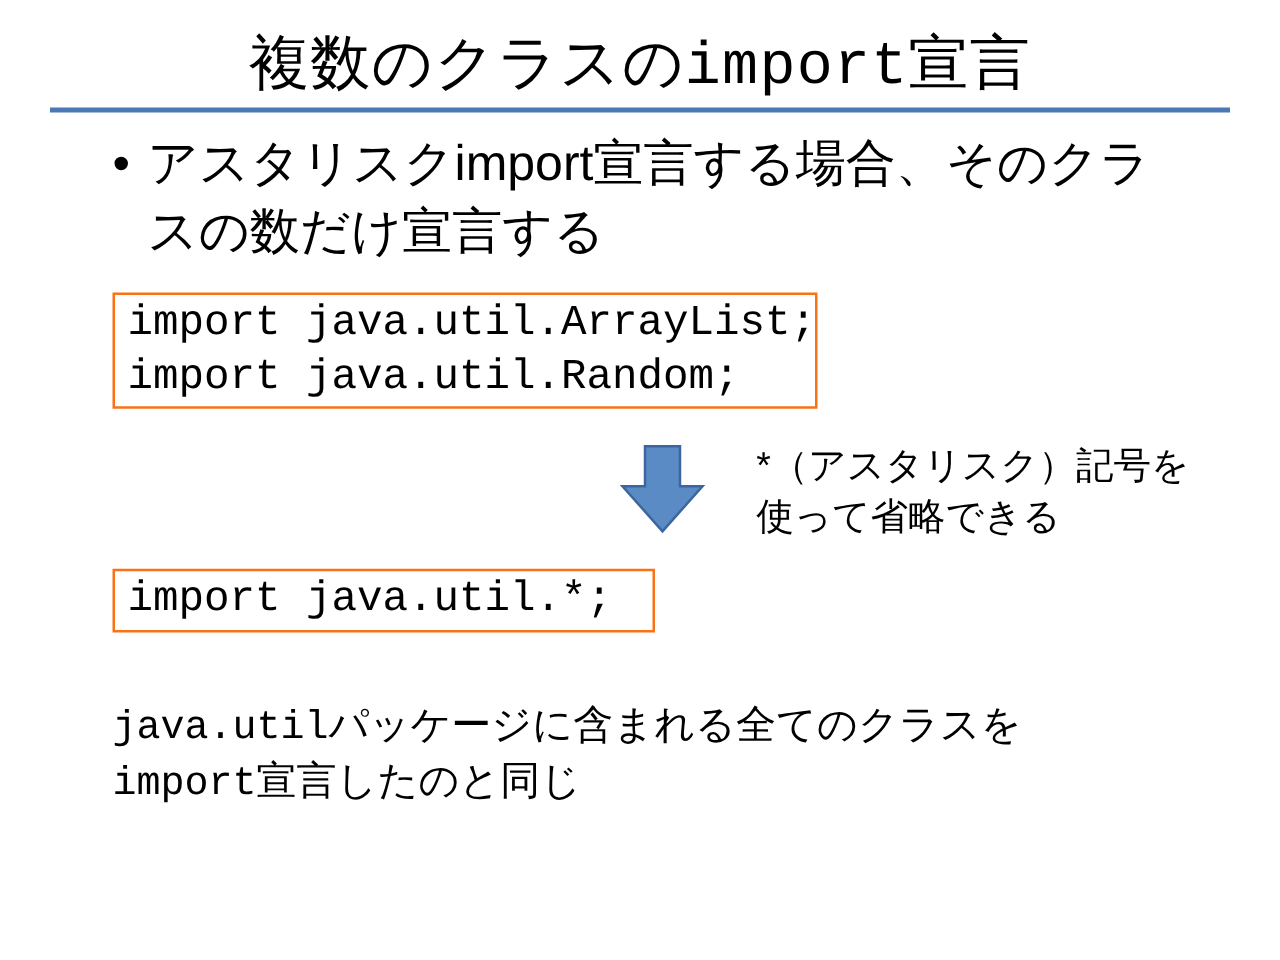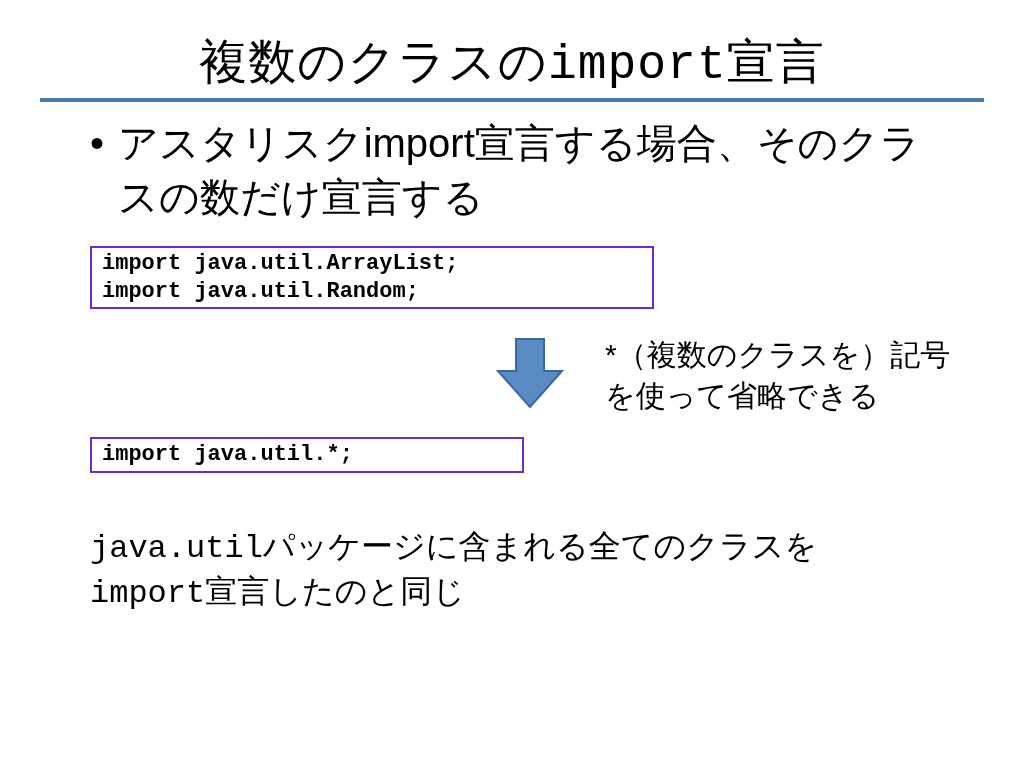--- a/index.html
+++ b/index.html
@@ -7,21 +7,21 @@
     padding: 0;
     width: 1024px;
     height: 768px;
     background: #fff;
     font-family: "Hiragino Kaku Gothic ProN", "Meiryo", sans-serif;
     color: #000;
     box-sizing: border-box;
     overflow: hidden;
   }
   .slide {
-    padding: 22px 40px 20px 40px;
+    padding: 10px 40px 20px 40px;
     box-sizing: border-box;
     width: 1024px;
     height: 768px;
     position: relative;
   }
   .title {
     text-align: center;
     font-size: 48px;
     font-weight: 400;
     margin: 8px 0 4px 0;
@@ -44,29 +44,28 @@
     font-size: 40px;
     line-height: 1.35;
     margin-bottom: 22px;
   }
   .bullet-dot {
     font-size: 40px;
     margin-right: 14px;
     line-height: 1.35;
   }
   .codebox {
-    border: 2px solid #6d28d9;
+    border: 2px solid #f97316;
     font-family: "Consolas","Courier New",monospace;
-    font-size: 22px;
+    font-size: 34px;
     line-height: 1.25;
     padding: 2px 10px 2px 10px;
     display: inline-block;
     white-space: pre;
     margin-left: 0px;
-    font-weight: bold;
   }
   .codebox.box1 { width: 540px; }
   .codebox.box2 { width: 410px; }
   .arrow-row {
     position: relative;
     height: 90px;
     margin: 20px 0 18px 0;
   }
   .arrow {
     position: absolute;
@@ -106,21 +105,21 @@
       </div>
     </div>
 
     <div class="codebox box1">import java.util.ArrayList;
 import java.util.Random;</div>
 
     <div class="arrow-row">
       <svg class="arrow" width="80" height="78">
         <polygon points="26,4 54,4 54,36 72,36 40,72 8,36 26,36" fill="#5b8bc5" stroke="#3b66a0" stroke-width="2"></polygon>
       </svg>
-      <div class="annotation">*（複数のクラスを）記号を使って省略できる</div>
+      <div class="annotation">*（アスタリスク）記号を使って省略できる</div>
     </div>
 
     <div class="codebox box2">import java.util.*;</div>
 
     <div class="footnote">
       <span class="code">java.util</span><span>パッケージに含まれる全てのクラスを</span><br>
       <span class="code">import</span><span>宣言したのと同じ</span>
     </div>
 
   </div>

